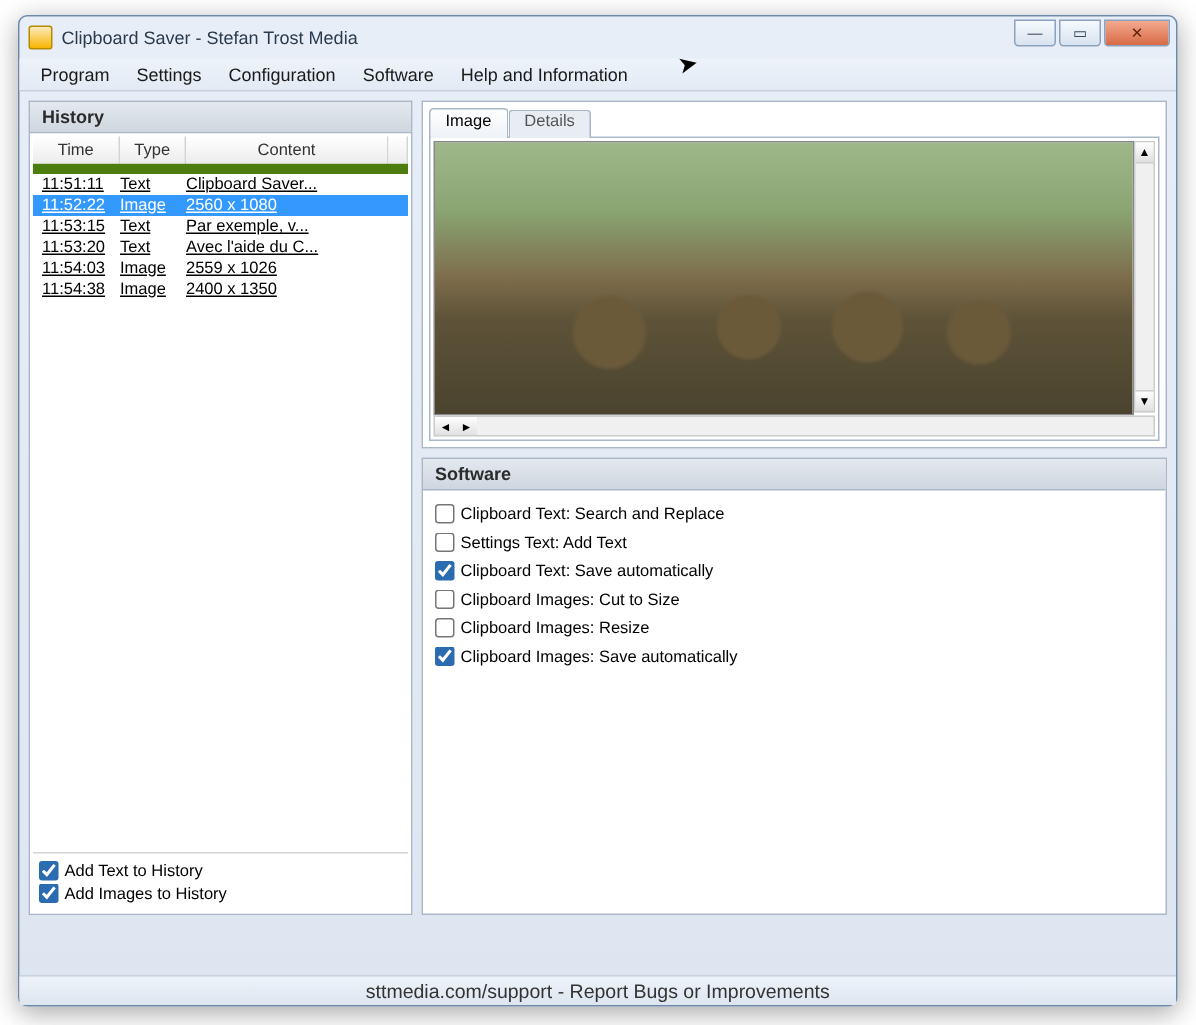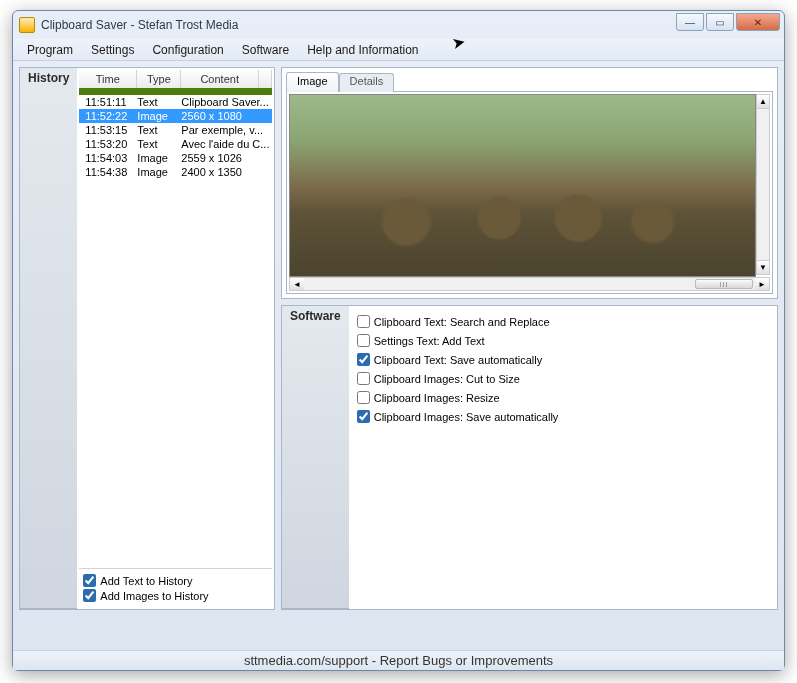--- a/index.html
+++ b/index.html
@@ -60,20 +60,21 @@
   flex: 1;
   display: flex;
   gap: 6px;
   padding: 6px;
   min-height: 0;
 }
 .panel {
   background: #fff;
   border: 1px solid #a9b7c9;
   display: flex;
+  flex-direction: column;
 }
 .left { width: 256px; }
 .right { flex: 1; display: flex; flex-direction: column; gap: 6px; min-width:0;}
 .section-head {
   background: linear-gradient(to bottom, #e4e9ef, #cfd6df);
   border-bottom: 1px solid #a9b7c9;
   padding: 3px 8px;
   font-weight: bold;
   color: #2b2b2b;
   font-size: 12px;
@@ -87,21 +88,21 @@
 .th {
   background: linear-gradient(to bottom, #fff, #ececec);
   border-right: 1px solid #d4d4d4;
   padding: 3px 6px;
   font-size: 11px;
   color: #333;
 }
 .th.time{width:58px;} .th.type{width:44px;} .th.content{flex:1;}
 .th.tail{width:12px;}
 .rows { flex:1; overflow:auto;}
-.row { display:flex; padding: 1px 0; font-size:11px;}
+.row { display:flex; padding: 1px 0; font-size:11px;text-decoration:underline;}
 .row .c1{width:58px; padding-left:6px;}
 .row .c2{width:44px;}
 .row .c3{flex:1; overflow:hidden; text-overflow:ellipsis; white-space:nowrap;}
 .row.selected { background:#3399ff; color:#fff;}
 .history-footer { border-top:1px solid #d4d4d4; padding:4px 4px;}
 .chk { display:flex; align-items:center; gap:4px; font-size:11px; padding:1px 0;}
 .chk input { width:13px; height:13px; accent-color:#2b6cb0;}
 .content-panel { flex: 0 0 232px; }
 .content-body { padding: 4px; position:relative; flex:1; display:flex; flex-direction:column;}
 .tabs { display:flex; gap:0; margin-bottom:0; height:20px;}
@@ -246,23 +247,20 @@
             <div class="tab inactive">Details</div>
           </div>
           <div class="img-frame">
             <div class="img-preview"></div>
             <div class="vscroll">
               <div class="arrow">▲</div>
               <div class="arrow down">▼</div>
             </div>
             <div class="hscroll">
               <div class="arrow">◄</div>
-              <div class="track">
-                <div class="thumb">III</div>
-              </div>
               <div class="arrow">►</div>
             </div>
           </div>
         </div>
       </div>
 
       <div class="panel actions-panel">
         <div class="section-head">Software</div>
         <div class="actions-body" id="actions-body">
             <label class="chk">

